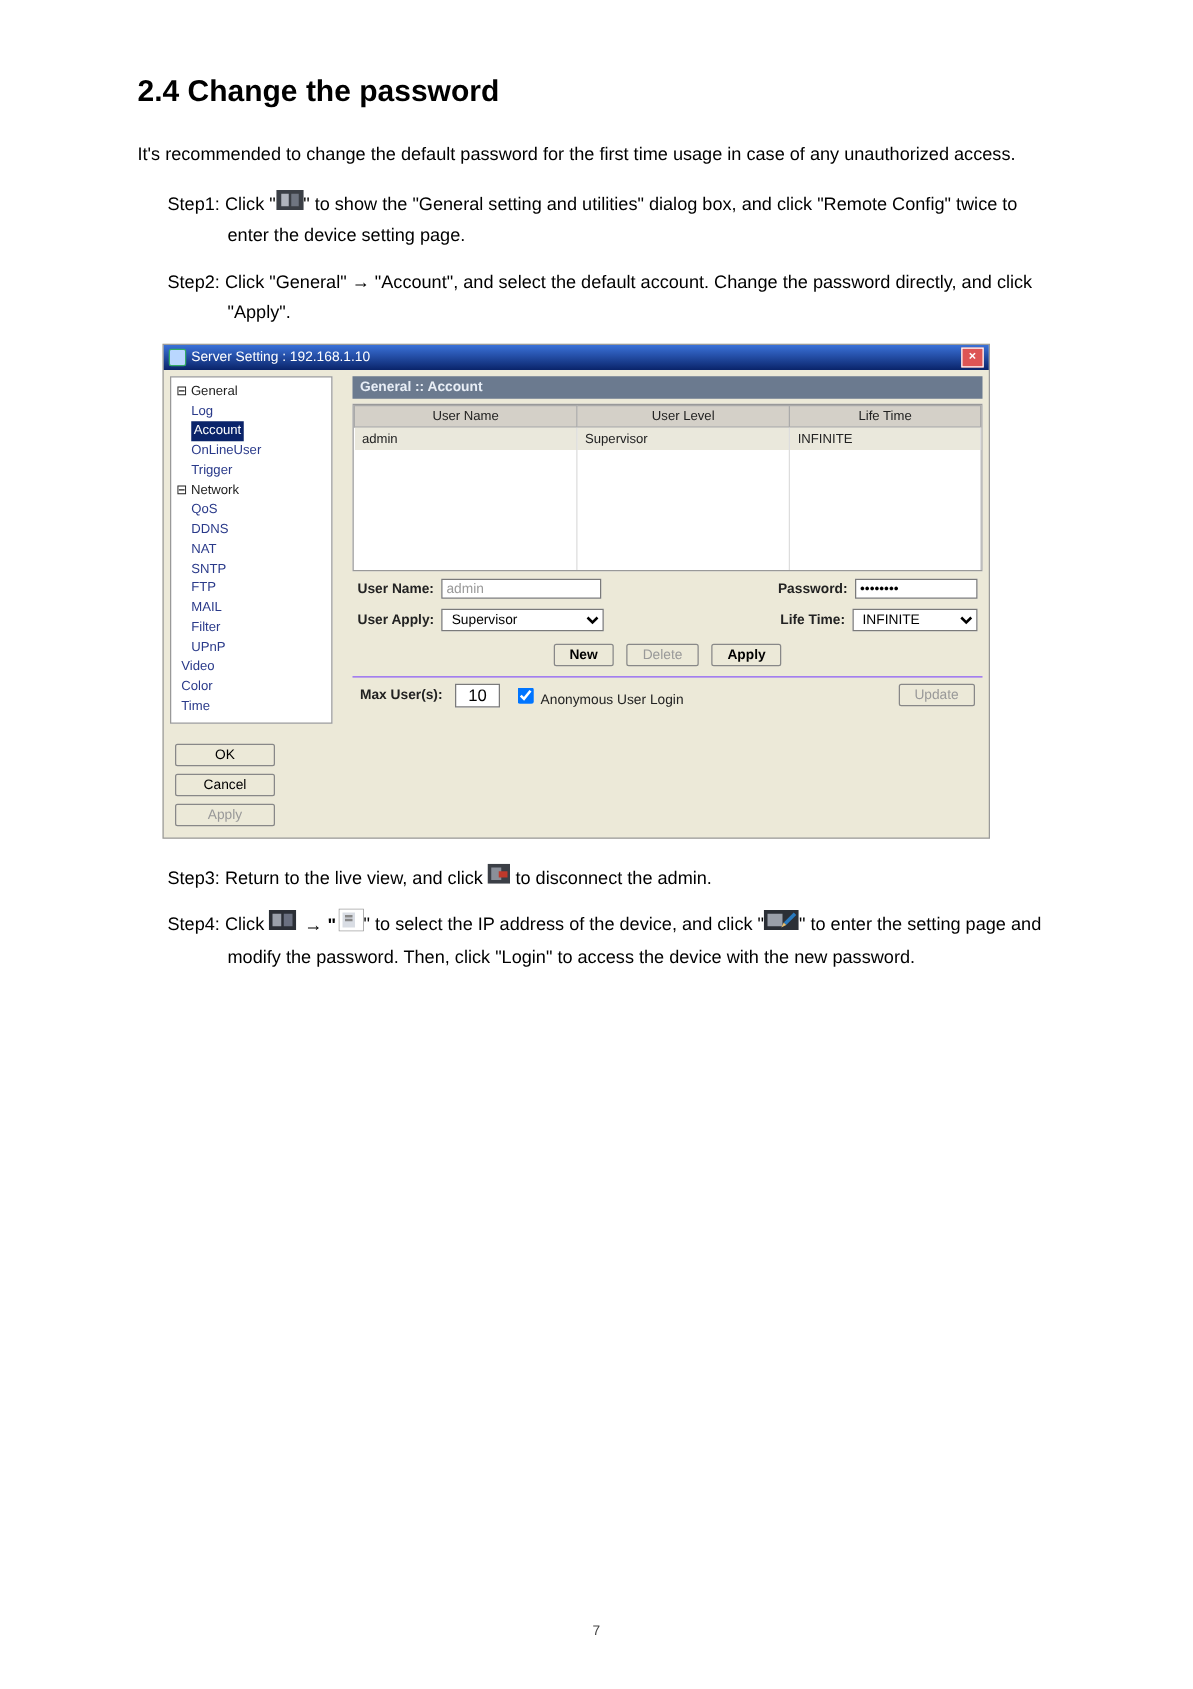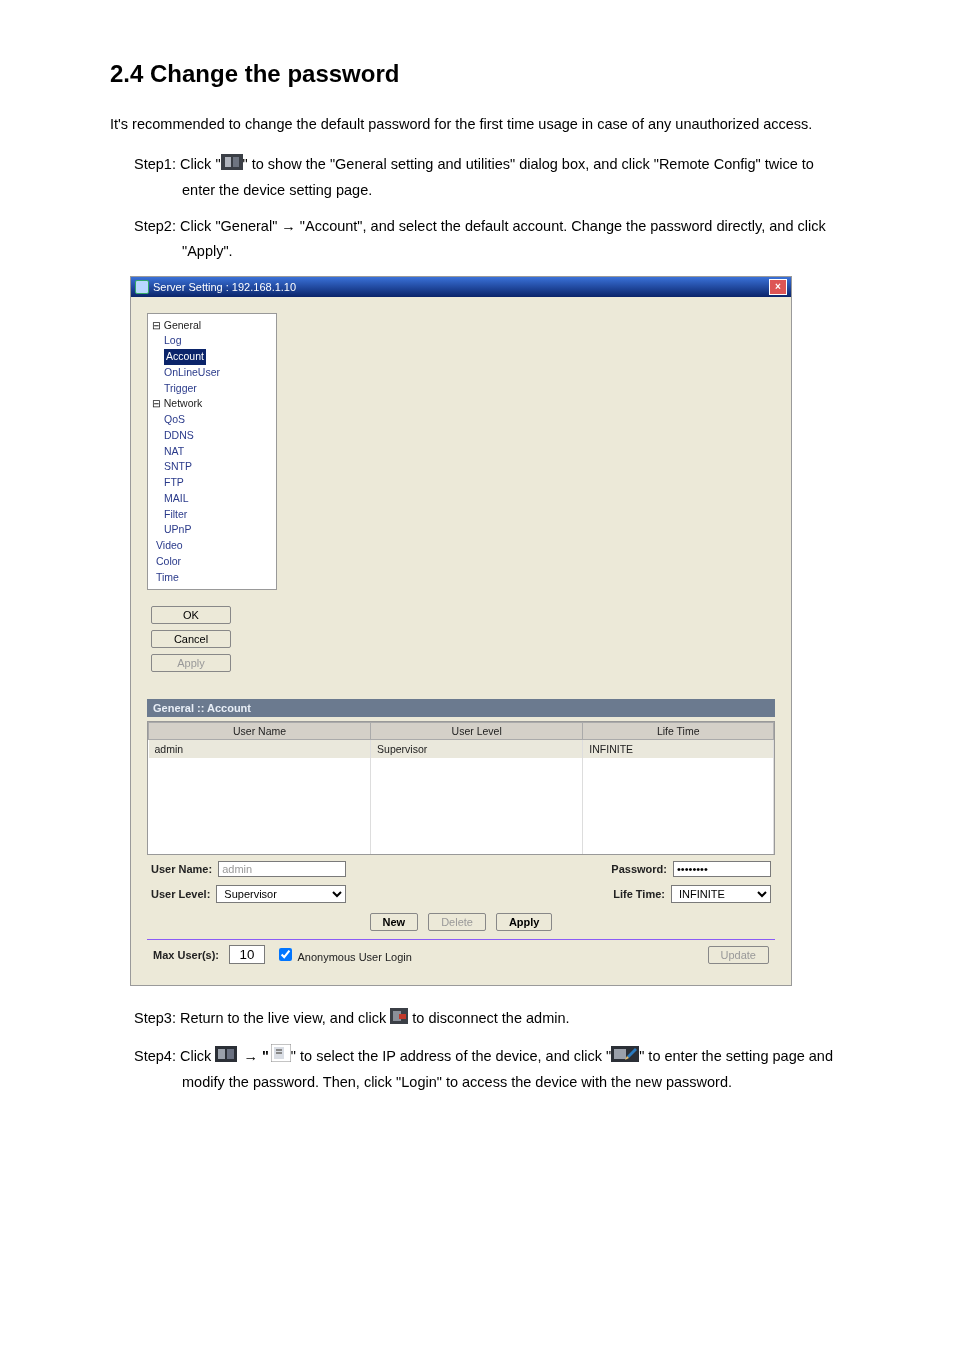--- a/index.html
+++ b/index.html
@@ -60,23 +60,22 @@
   }
   .title-left { display:flex; align-items:center; gap:4px;justify-content:center;}
   .title-icon { width:12px; height:12px; background:#b9d7ff; border:1px solid #3a6; border-radius:2px;}
   .title-close {
     width:16px; height:14px; background:#d55; color:#fff;
     display:flex; align-items:center; justify-content:center;
     font-weight:bold; border:1px solid #fff; font-size:10px;
   }
   .dialog-body {
     display:flex;
-    padding: 16px;
-    gap:23px;
-    flex-direction:column;
+    padding: 5px;
+    gap:6px;
   }
   .tree-panel {
     width: 120px;
     background:#fff;
     border:1px solid #999;
     padding:4px 4px;
     font-size:10.5px;
     line-height:1.5;
   }
   .tree-panel .sub { padding-left: 12px; color:#2a3a8a; white-space:nowrap;}
@@ -259,21 +258,21 @@
 
       <div class="form-row">
         <label>User Name:</label>
         <input type="text" style="width: 120px; color: rgb(153, 153, 153);" value="admin">
         <div style="flex:1"></div>
         <label>Password:</label>
         <input type="password" style="width: 90px;" value="********">
       </div>
 
       <div class="form-row">
-        <label>User Level:</label>
+        <label>User Apply:</label>
         <select style="width:130px;">
           <option>Supervisor</option>
         </select>
         <div style="flex:1"></div>
         <label>Life Time:</label>
         <select style="width:100px;">
           <option>INFINITE</option>
         </select>
       </div>
 

